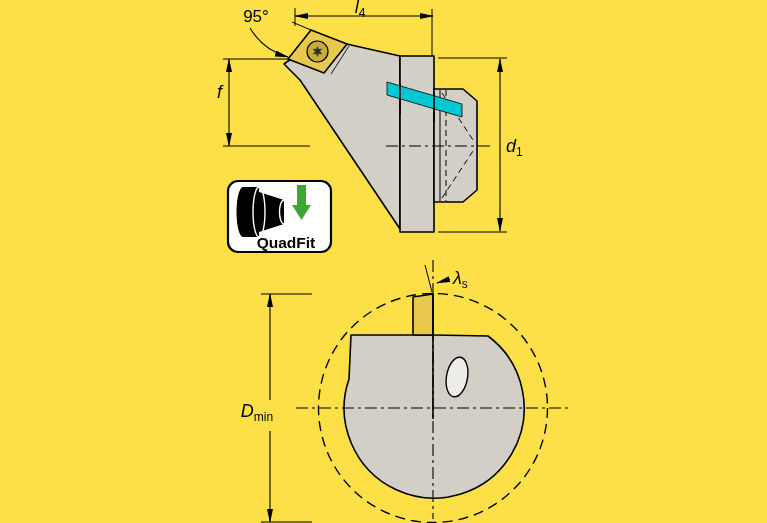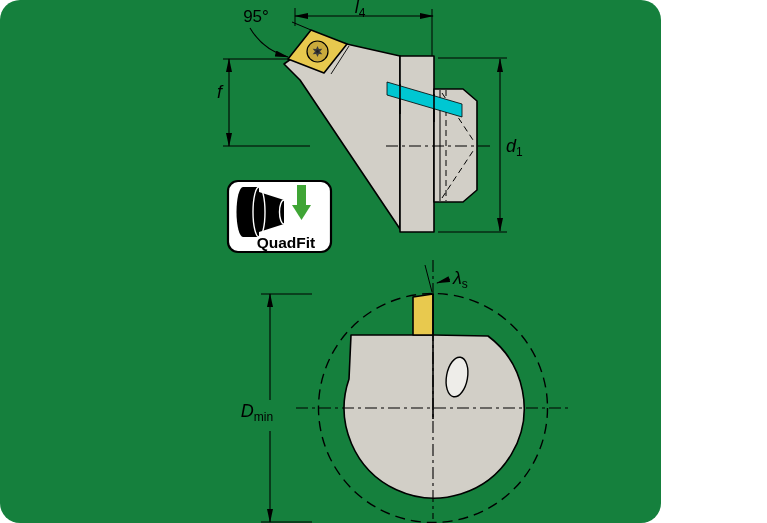--- a/index.html
+++ b/index.html
@@ -1,16 +1,16 @@
 <!DOCTYPE html>
 <html><head>
 <meta charset="utf-8">
 <style>
   html,body{margin:0;padding:0;background:#ffffff;}
-  .stage{position:relative;width:661px;height:523px;background:#15803d;overflow:hidden;border-radius:20px;}
+  .stage{position:relative;width:767px;height:523px;background:#fde047;overflow:hidden;}
   svg{display:block;}
   .lbl{font-family:"Liberation Sans",sans-serif;font-size:18px;font-style:italic;fill:#000;}
   .sub{font-size:12px;font-style:normal;}
   .upright{font-style:normal;font-size:17px;}
   .brand{font-family:"Liberation Sans",sans-serif;font-size:15.5px;font-weight:bold;font-style:normal;fill:#000;}
   .s-main{stroke:#000;stroke-width:1.6;stroke-linejoin:round;}
   .s-thin{stroke:#000;stroke-width:1;fill:none;}
   .s-dim{stroke:#000;stroke-width:1.1;fill:none;}
   .cl{stroke:#000;stroke-width:1.1;fill:none;stroke-dasharray:12 4 3 4;}
   .hid{stroke:#000;stroke-width:1;fill:none;stroke-dasharray:6 4;}

